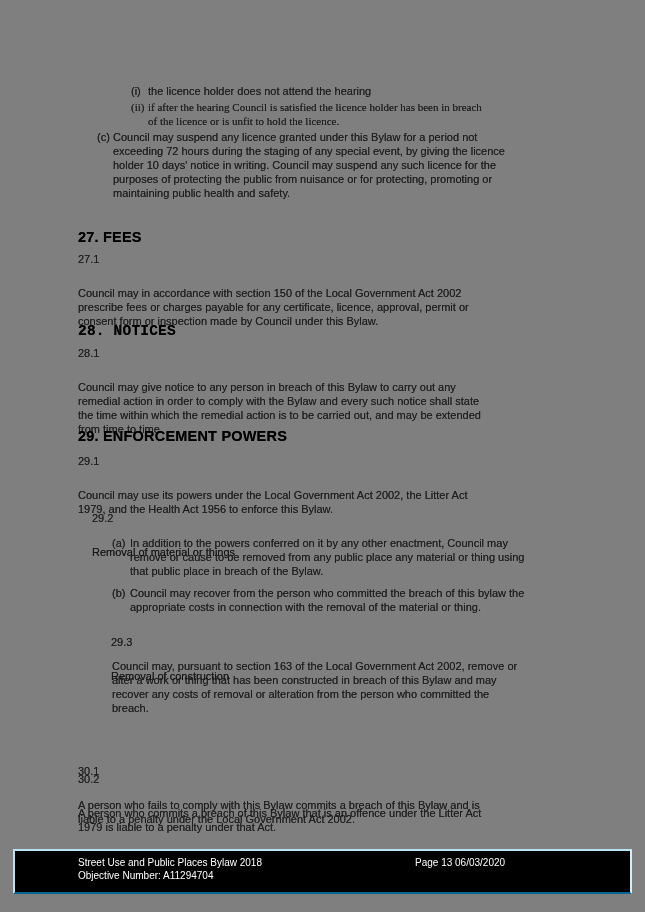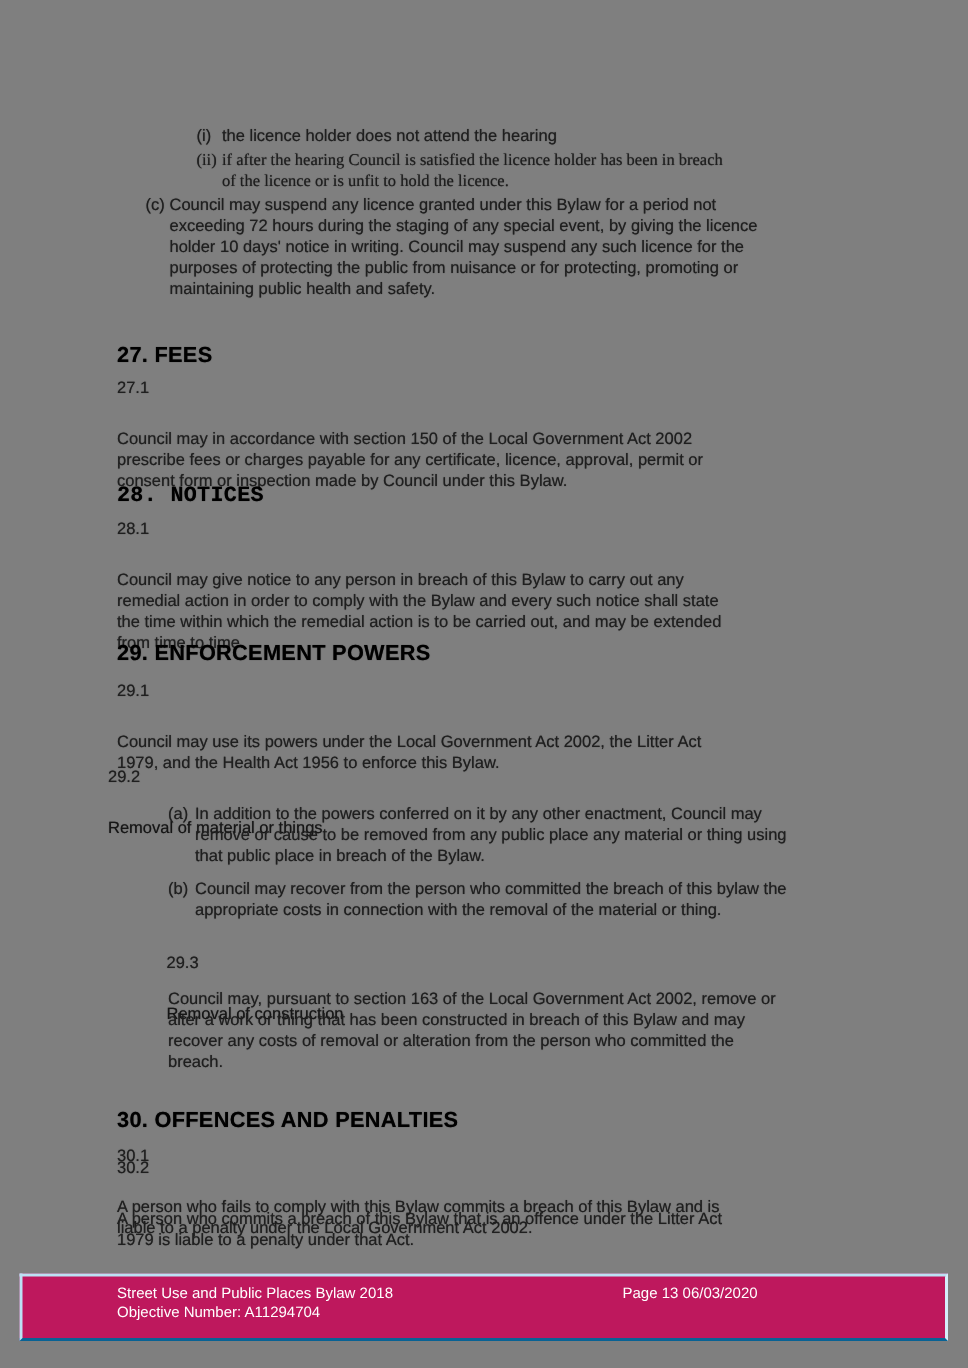--- a/index.html
+++ b/index.html
@@ -41,21 +41,21 @@
   }
   .sub-title { font-weight: normal; color: #161616; }
   .w-intro { width: 430px; }
   .w-c { width: 466px; }
   .w-clause { width: 484px; flex-direction: column; }
   .w-letter { width: 452px; }
   .footer-bar {
     position: absolute;
     left: 13px; top: 849px;
     width: 619px; height: 45px;
-    background: #be185d;
+    background: #000000;
     border: 2px solid;
     border-color: #bce1f4 #d6edfa #086294 #bce1f4;
   }
   .footer-left {
     position: absolute;
     left: 63px; top: 5px;
     color: #ffffff;
     font-size: 10px;
     line-height: 13px;
   }
@@ -109,21 +109,21 @@
 from time to time.</span>
   </div>
 
   <div class="sec-heading" style="top:428px;">29. ENFORCEMENT POWERS</div>
   <div class="blk row w-clause" style="left:78px; top:454px;">
     <span class="num">29.1</span>
     <span class="txt">Council may use its powers under the Local Government Act 2002, the Litter Act
 1979, and the Health Act 1956 to enforce this Bylaw.</span>
   </div>
 
-  <div class="blk row w-clause" style="left:72px; top:511px;text-align:center;">
+  <div class="blk row w-clause" style="left:92px; top:511px;text-align:center;">
     <span class="num">29.2</span>
     <span class="txt sub-title">Removal of material or things</span>
   </div>
   <div class="blk row w-letter" style="left:112px; top:536px;">
     <span class="marker mk18">(a)</span>
     <span class="txt">In addition to the powers conferred on it by any other enactment, Council may
 remove or cause to be removed from any public place any material or thing using
 that public place in breach of the Bylaw.</span>
   </div>
   <div class="blk row w-letter" style="left:112px; top:586px;">
@@ -136,21 +136,20 @@
     <span class="num">29.3</span>
     <span class="txt sub-title">Removal of construction</span>
   </div>
   <div class="blk w-letter" style="left:112px; top:659px;">
     <span class="txt">Council may, pursuant to section 163 of the Local Government Act 2002, remove or
 alter a work or thing that has been constructed in breach of this Bylaw and may
 recover any costs of removal or alteration from the person who committed the
 breach.</span>
   </div>
 
-  <div class="sec-heading" style="top:739px;">30. OFFENCES AND PENALTIES</div>
   <div class="blk row w-clause" style="left:78px; top:764px;">
     <span class="num">30.1</span>
     <span class="txt">A person who fails to comply with this Bylaw commits a breach of this Bylaw and is
 liable to a penalty under the Local Government Act 2002.</span>
   </div>
   <div class="blk row w-clause" style="left:78px; top:772px;">
     <span class="num">30.2</span>
     <span class="txt">A person who commits a breach of this Bylaw that is an offence under the Litter Act
 1979 is liable to a penalty under that Act.</span>
   </div>

